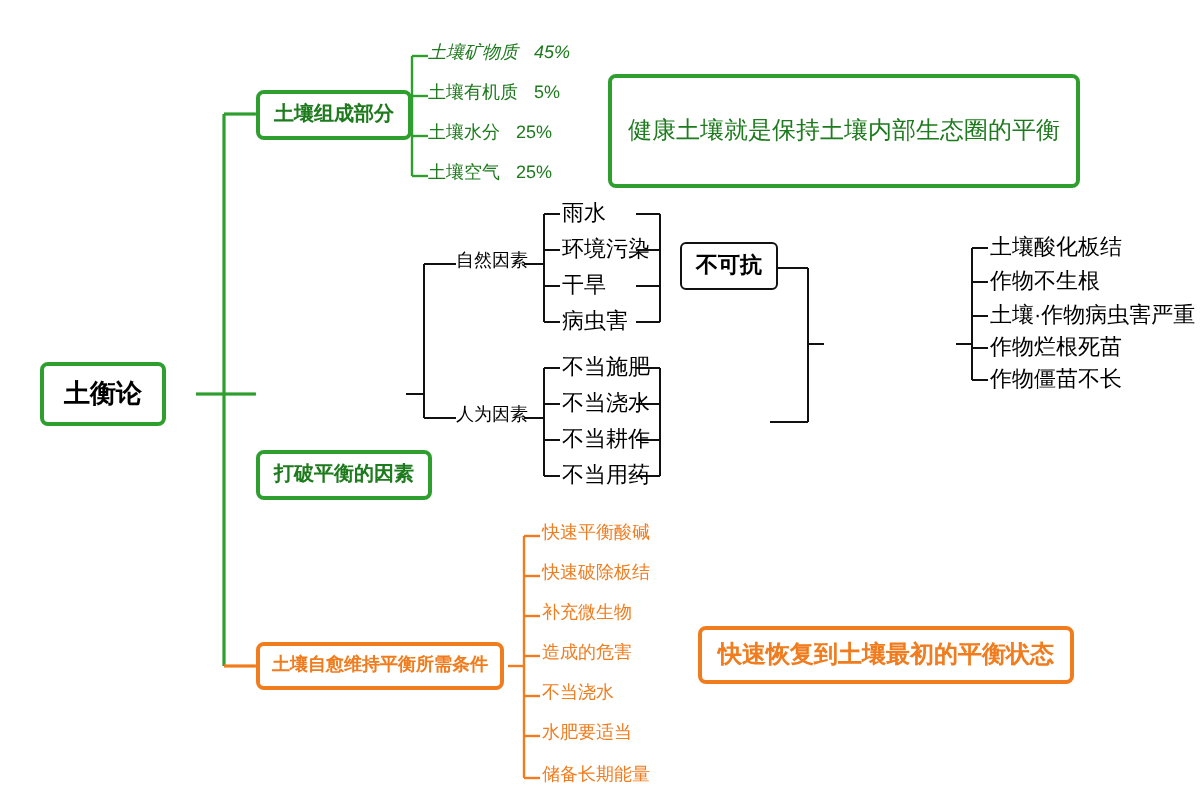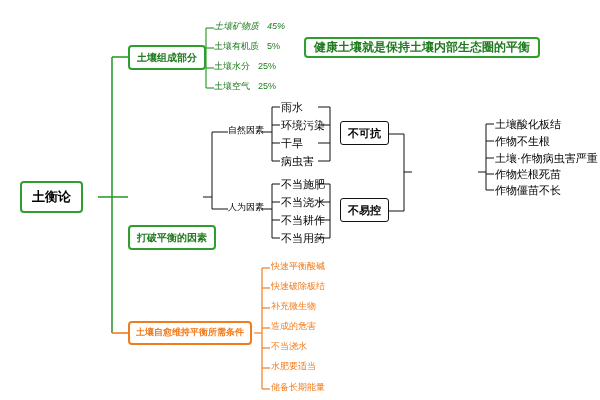--- a/index.html
+++ b/index.html
@@ -62,22 +62,22 @@
     font-weight: bold;
     padding: 5px 6px;
     background: #fff;
   }
   
   .callout-green {
     border: 2px solid #2e9e2e;
     border-radius: 4px;
     color: #1d7a1d;
     font-size: 12px;
-    font-weight: bold;
-    padding: 2px 8px;
+    font-weight: normal;
+    padding: 20px 8px;
     background: #fff;
   }
   .callout-orange {
     border: 2px solid #f07c1e;
     border-radius: 4px;
     color: #f07c1e;
     font-size: 12px;
     font-weight: bold;
     padding: 6px 8px;
     background: #fff;
@@ -218,33 +218,33 @@
   <div class="node leaf" style="left:281px; top:119px;">环境污染</div>
   <div class="node leaf" style="left:281px; top:137px;">干旱</div>
   <div class="node leaf" style="left:281px; top:155px;">病虫害</div>
 
   <div class="node leaf" style="left:281px; top:178px;">不当施肥</div>
   <div class="node leaf" style="left:281px; top:196px;">不当浇水</div>
   <div class="node leaf" style="left:281px; top:214px;">不当耕作</div>
   <div class="node leaf" style="left:281px; top:232px;">不当用药</div>
 
   <div class="node kbox" style="left:340px; top:121px;">不可抗</div>
-  <div class="node kbox" style="left:340px; top:198px;">不易控</div>
 
 
   <div class="node leaf" style="left:495px; top:118px;">土壤酸化板结</div>
   <div class="node leaf" style="left:495px; top:135px;">作物不生根</div>
   <div class="node leaf" style="left:495px; top:152px;">土壤·作物病虫害严重</div>
   <div class="node leaf" style="left:495px; top:168px;">作物烂根死苗</div>
   <div class="node leaf" style="left:495px; top:184px;">作物僵苗不长</div>
 
   <div class="node obox" style="left:128px; top:321px;">土壤自愈维持平衡所需条件</div>
 
   <div class="node leaf-orange" style="left:271px; top:262px;">快速平衡酸碱</div>
   <div class="node leaf-orange" style="left:271px; top:282px;">快速破除板结</div>
   <div class="node leaf-orange" style="left:271px; top:302px;">补充微生物</div>
   <div class="node leaf-orange" style="left:271px; top:322px;">造成的危害</div>
   <div class="node leaf-orange" style="left:271px; top:342px;">不当浇水</div>
   <div class="node leaf-orange" style="left:271px; top:362px;">水肥要适当</div>
   <div class="node leaf-orange" style="left:271px; top:383px;">储备长期能量</div>
 
+  <div class="node callout-orange" style="left:349px; top:313px;">快速恢复到土壤最初的平衡状态</div>
 
 </div>
 
 </body></html>

